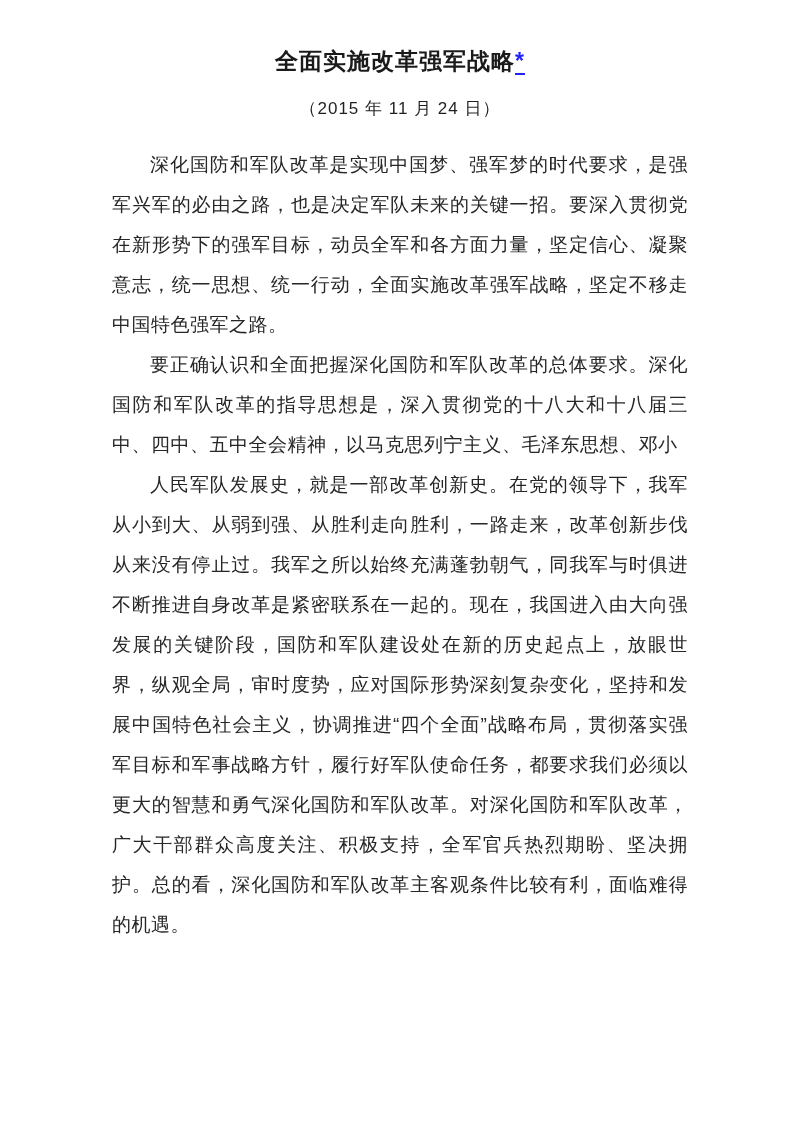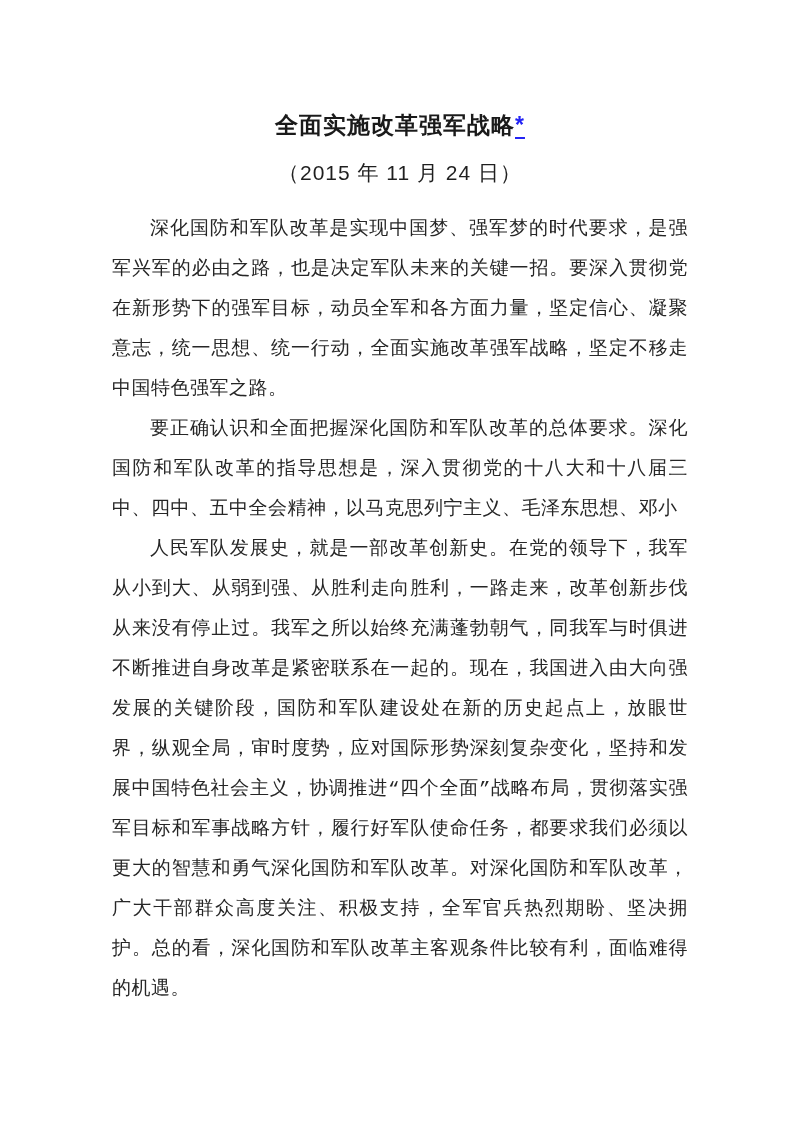--- a/index.html
+++ b/index.html
@@ -5,50 +5,49 @@
   * { margin: 0; padding: 0; box-sizing: border-box; }
   html, body {
     width: 800px; height: 1130px;
     background: #ffffff;
     overflow: hidden;
     font-family: "Liberation Sans", sans-serif;
   }
   .page {
     width: 800px; height: 1130px;
     background: #ffffff;
-    padding: 108px 112px 0 112px;
+    padding: 44px 112px 0 112px;
     overflow: hidden;
   }
   .doc-title {
     text-align: center;
     font-size: 23px;
     line-height: 34px;
     font-weight: 700;
     color: #1a1a1a;
     letter-spacing: 1px;
     white-space: nowrap;
   }
   .footnote-link {
     color: #2323f5;
     font-weight: 700;
     text-decoration: underline;
     text-underline-offset: 4px;
     cursor: pointer;
   }
   .doc-date {
     text-align: center;
-    font-size: 21px;
+    font-size: 17px;
     line-height: 24px;
     color: #1f1f1f;
     margin-top: 19px;
     letter-spacing: 1px;
   }
   .doc-body {
     margin-top: 24px;
-    font-family: Liberation Mono, monospace;
   }
   .doc-body p {
     font-size: 19px;
     line-height: 40px;
     color: #262626;
     text-align: justify;
     text-indent: 2em;
     letter-spacing: 0.5px;
   }
 </style>

